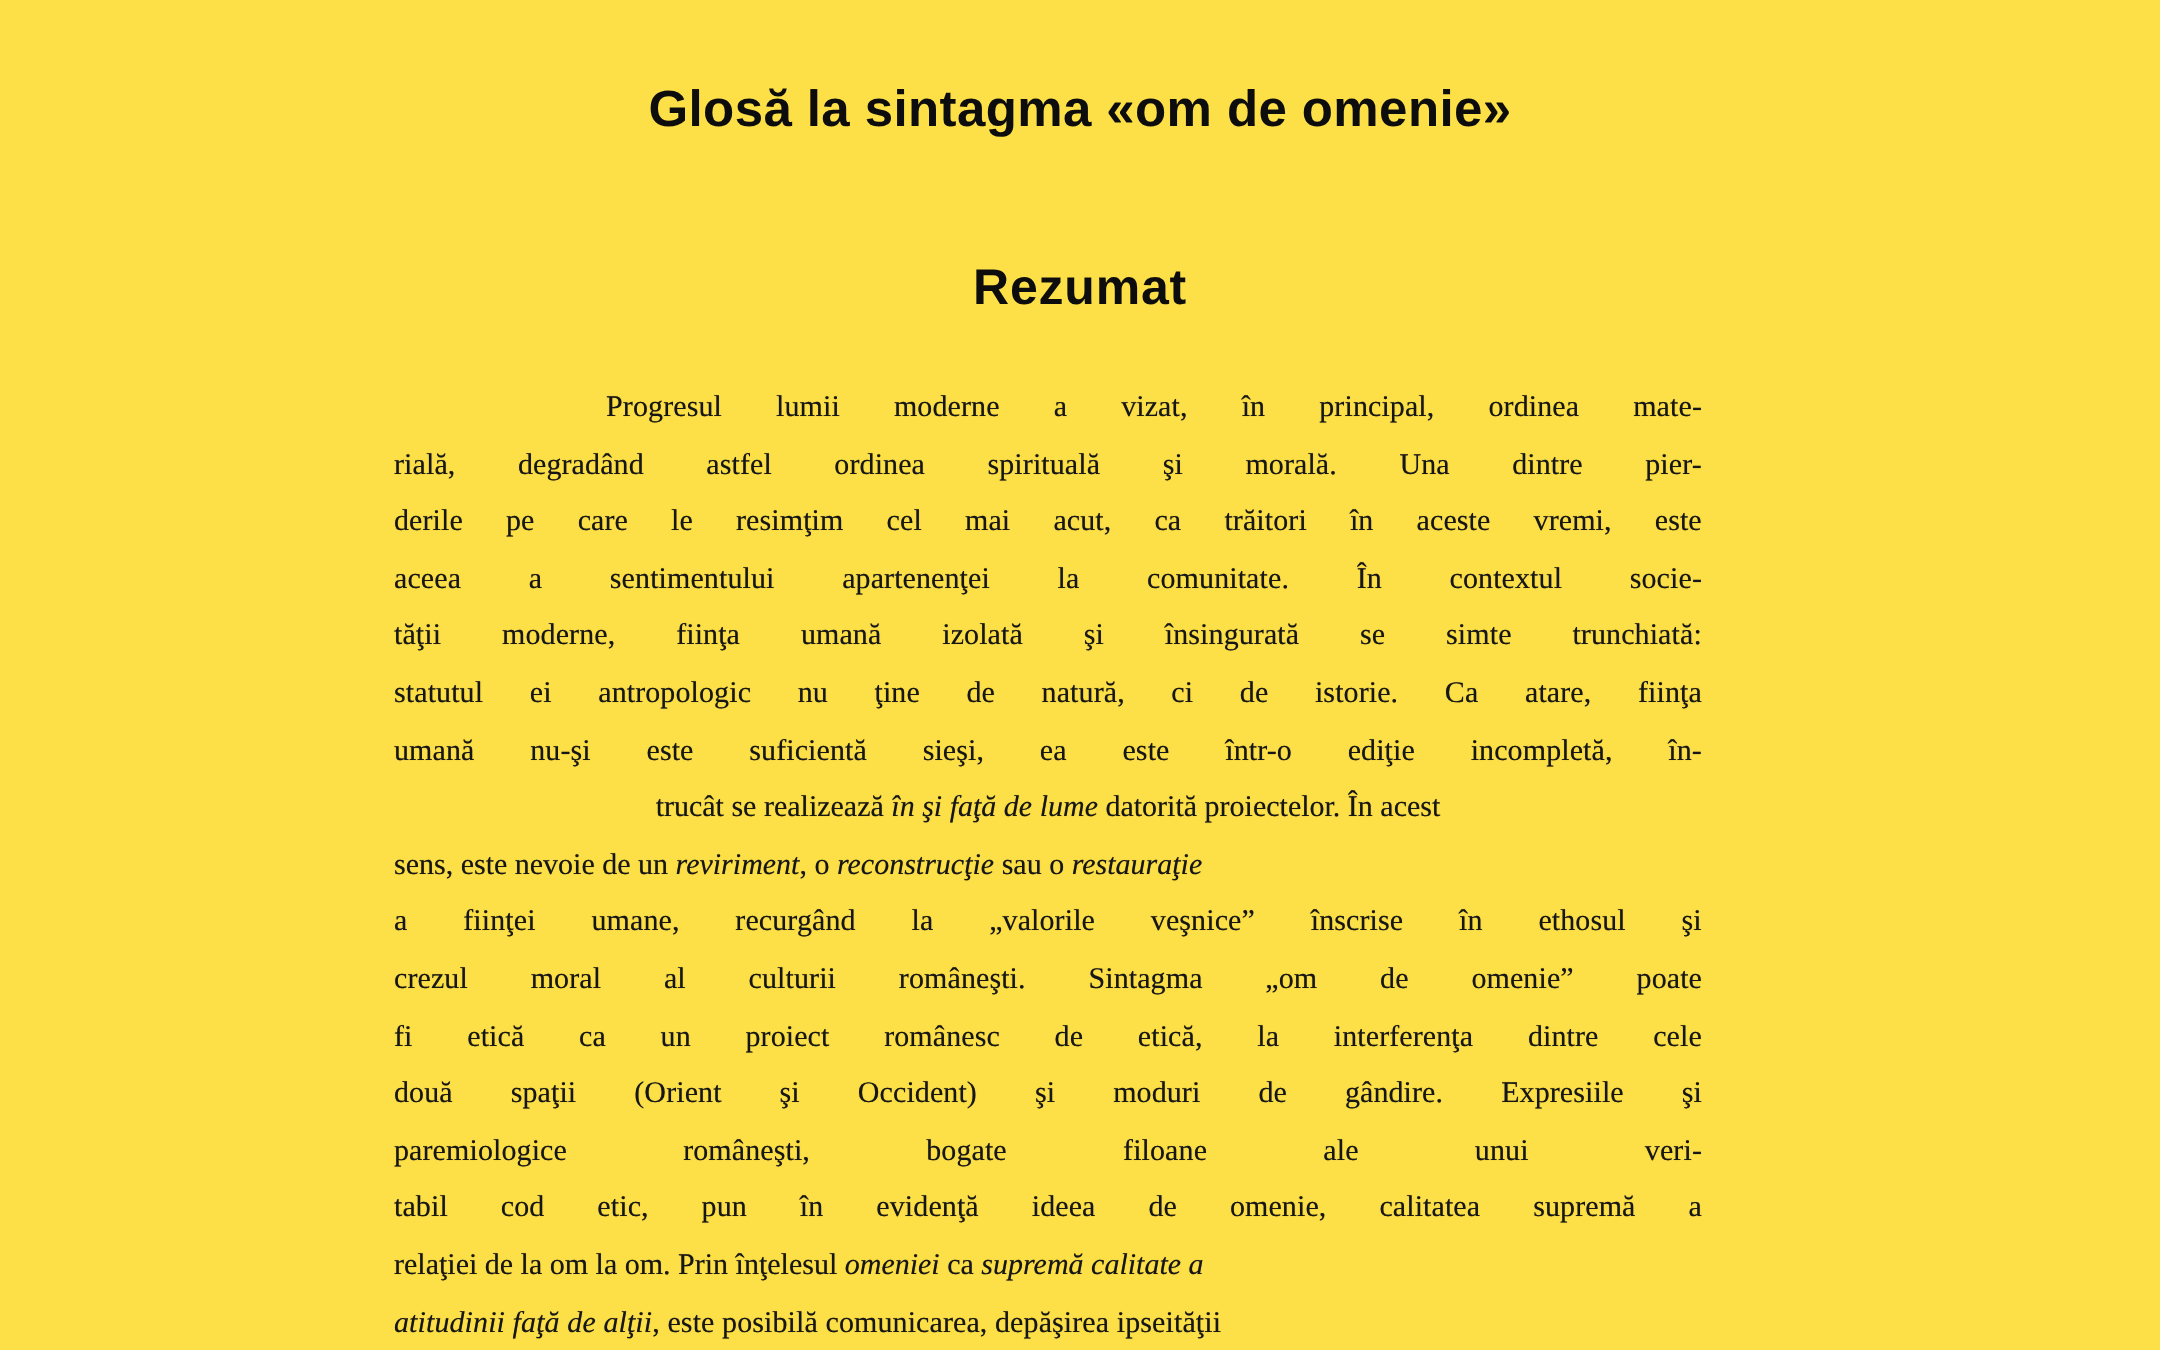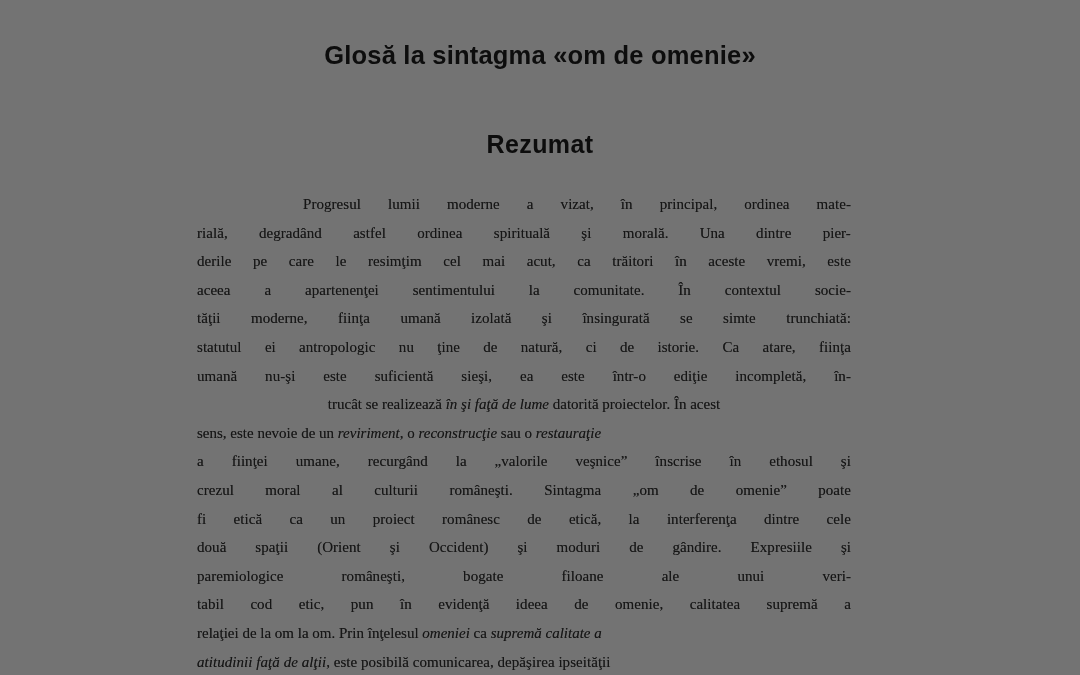--- a/index.html
+++ b/index.html
@@ -13,21 +13,21 @@
     overflow: hidden;
     position: relative;
     font-family: "Liberation Serif", "DejaVu Serif", serif;
     color: #121212;
     -webkit-font-smoothing: none;
   }
 
   .page {
     position: absolute;
     inset: 0;
-    background: #737373;
+    background: #fde047;
   }
 
   
   .doc-title {
     position: absolute;
     top: 41px;
     left: 0;
     width: 1080px;
     text-align: center;
     font-family: "Liberation Sans", "DejaVu Sans", sans-serif;
@@ -138,22 +138,22 @@
         <span class="w">ca</span>
         <span class="w">trăitori</span>
         <span class="w">în</span>
         <span class="w">aceste</span>
         <span class="w">vremi,</span>
         <span class="w">este</span>
       </div>
       <div class="abstract-line justify">
         <span class="w">aceea</span>
         <span class="w">a</span>
+        <span class="w">sentimentului</span>
         <span class="w">apartenenţei</span>
-        <span class="w">sentimentului</span>
         <span class="w">la</span>
         <span class="w">comunitate.</span>
         <span class="w">În</span>
         <span class="w">contextul</span>
         <span class="w">socie-</span>
       </div>
       <div class="abstract-line justify">
         <span class="w">tăţii</span>
         <span class="w">moderne,</span>
         <span class="w">fiinţa</span>

